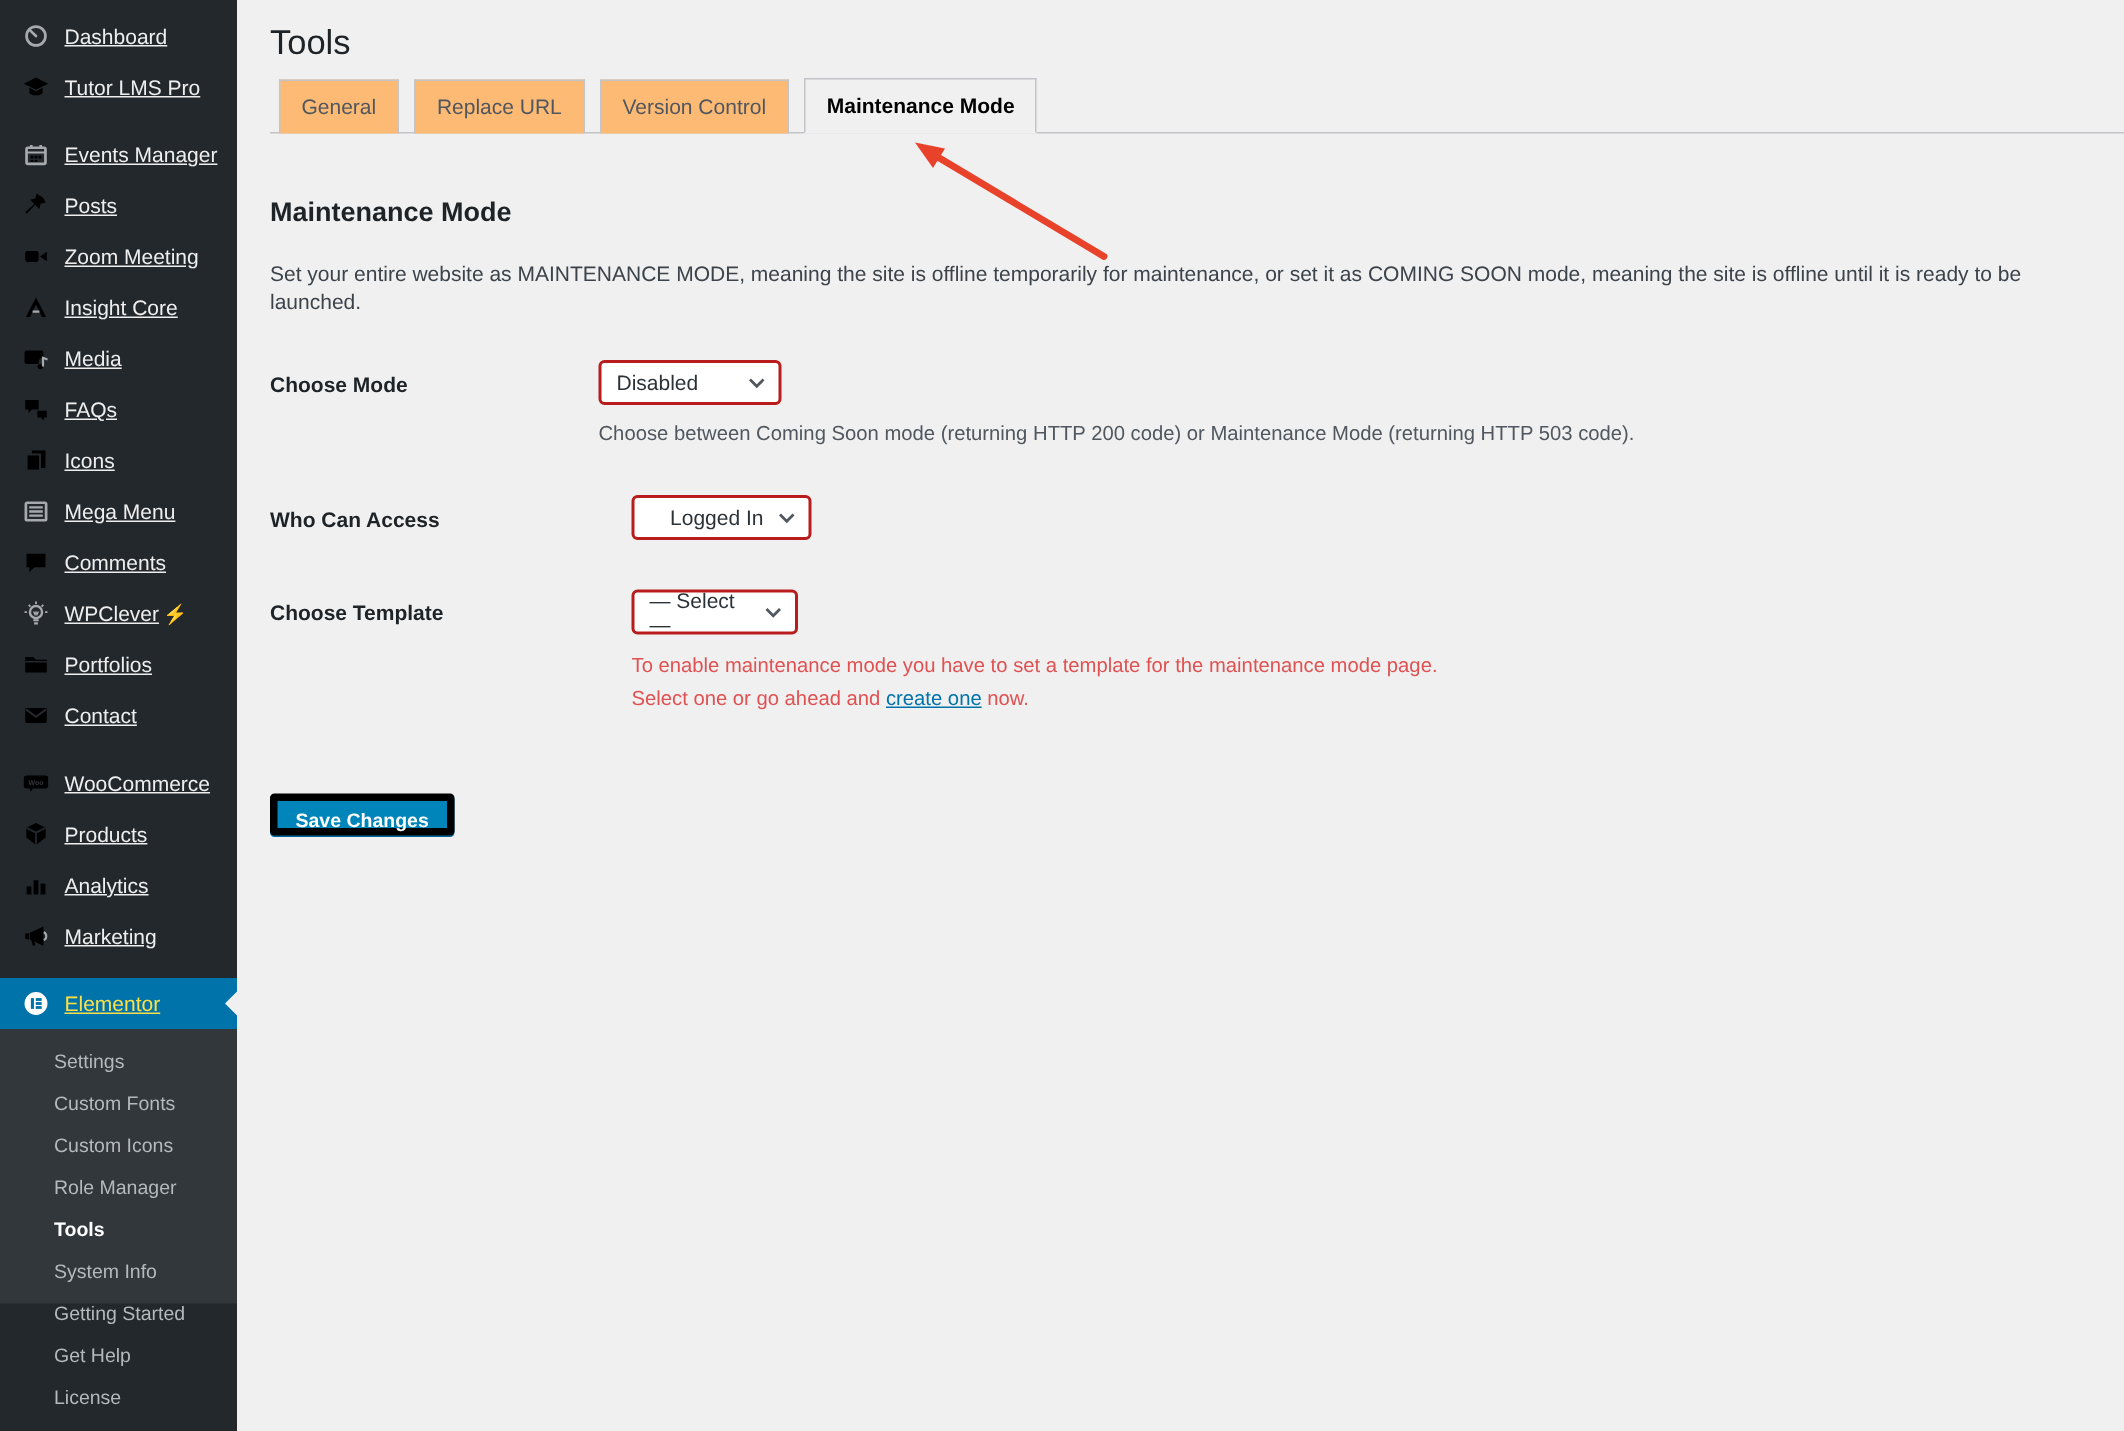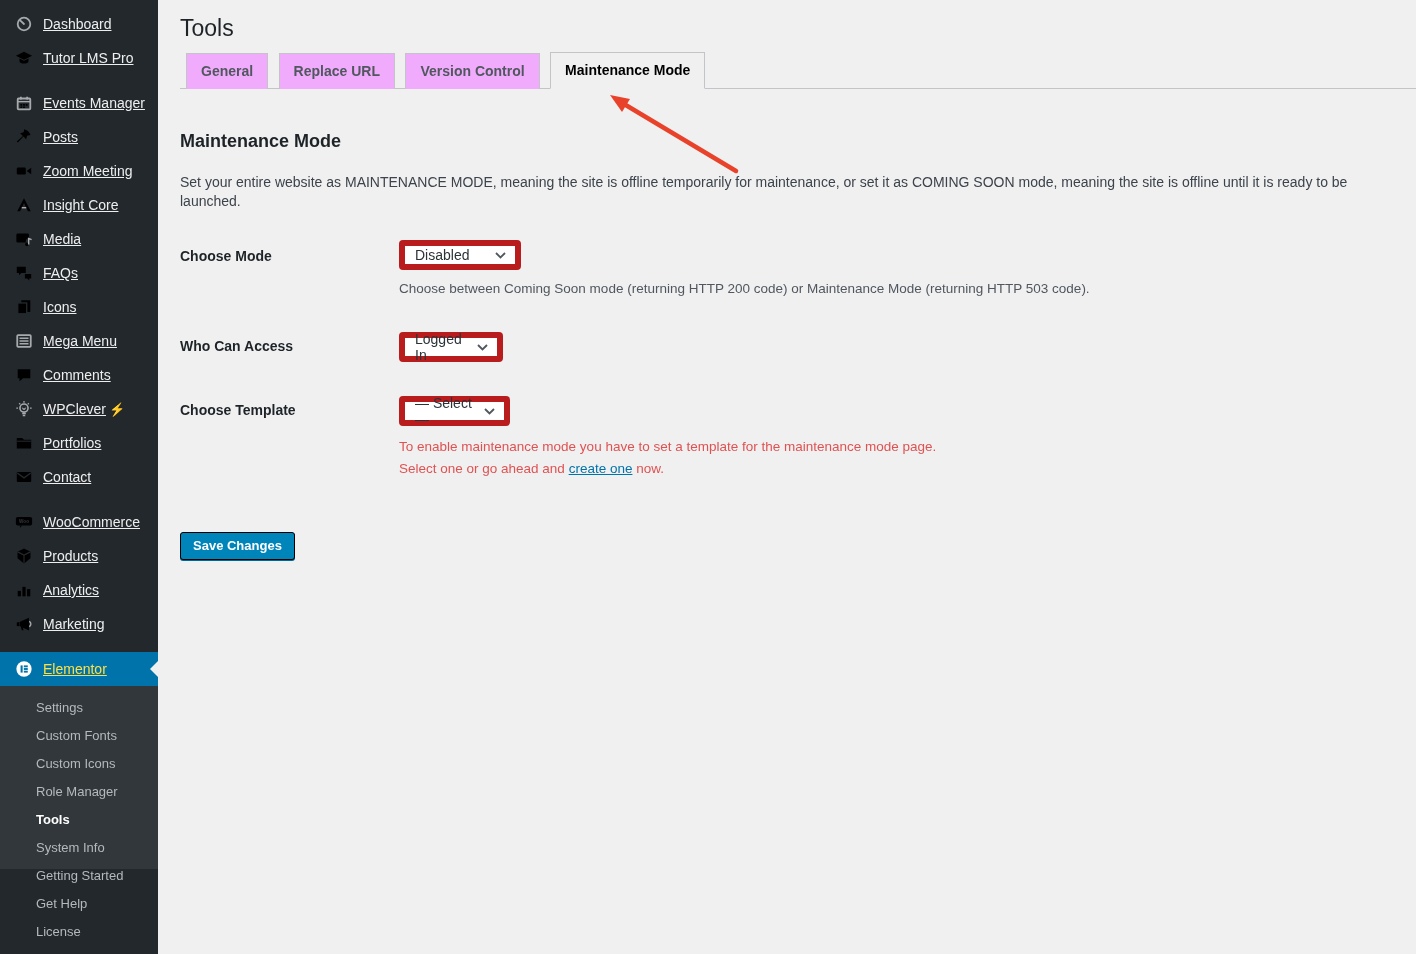--- a/index.html
+++ b/index.html
@@ -69,74 +69,74 @@
     margin-top:9px;
     border-bottom:1px solid #c3c4c7;
     padding-left:6px;
     margin-right:-20px;
   }
   .nav-tab {
     display:inline-block; vertical-align:bottom;
     padding:9px 14px;
     margin-right:6px; margin-bottom:-1px;
     border:1px solid #c3c4c7; border-bottom:none;
-    background:#f0abfc; color:#50575e;
-    font-size:14px; line-height:17px; cursor:pointer;font-weight:bold;
+    background:#fdba74; color:#50575e;
+    font-size:14px; line-height:17px; cursor:pointer;
   }
   .nav-tab.active {
     background:#f0f0f1; color:#000; font-weight:bold;
     border-bottom:1px solid #f0f0f1;
   }
 
   .section-heading {
     margin-top:42px;
     font-size:18px; font-weight:bold; color:#1d2327;
   }
   .section-desc {
     margin-top:21px;
     font-size:14px; color:#3c434a; line-height:19px;
   }
 
   .form-table { margin-top:29px; }
   .form-row { display:flex; }
-  .form-row + .form-row { margin-top:32px; }
+  .form-row + .form-row { margin-top:32px;gap:22px; }
   .form-label {
     width:219px; flex:0 0 219px;
     font-size:14px; font-weight:bold; color:#1d2327;
     padding-top:7px; line-height:18px;
   }
   .select-box {
     display:inline-flex; align-items:center; justify-content:space-between;
     height:30px; padding:0 9px 0 10px;
     background:#fff;
-    border:6px solid #b91c1c; border-radius:4px;
+    border:2px solid #b91c1c; border-radius:4px;
     font-size:14px; color:#2c3338;
     cursor:pointer;
   }
   .select-box .chev { margin-left:10px; display:flex; }
   .w-mode { width:122px; }
-  .w-access { width:104px;justify-content:flex-end; }
+  .w-access { width:120px;justify-content:flex-end; }
   .w-template { width:111px; }
   .field-help {
     margin-top:10px;
     font-size:13.5px; color:#50575e; line-height:18px;
   }
   .field-error {
     margin-top:10px;
     font-size:13.5px; color:#e05252; line-height:22px;
   }
   .field-error a {
     color:#0073aa; text-decoration:underline; cursor:pointer;
   }
 
   .save-btn {
     margin-top:52px;
     display:inline-block;
     background:#0085ba; color:#fff;
-    border:1px solid #000000; border-radius:3px;
+    border:5px solid #000000; border-radius:3px;
     box-shadow:0 1px 0 #006799;
     font-family:"Liberation Sans",sans-serif;
     font-size:13px; font-weight:bold;
     line-height:26px; height:28px; padding:0 12px;
     cursor:pointer;
   }
 
   .arrow-overlay {
     position:absolute; left:0; top:0; width:100%; height:100%;
     pointer-events:none; z-index:5;

